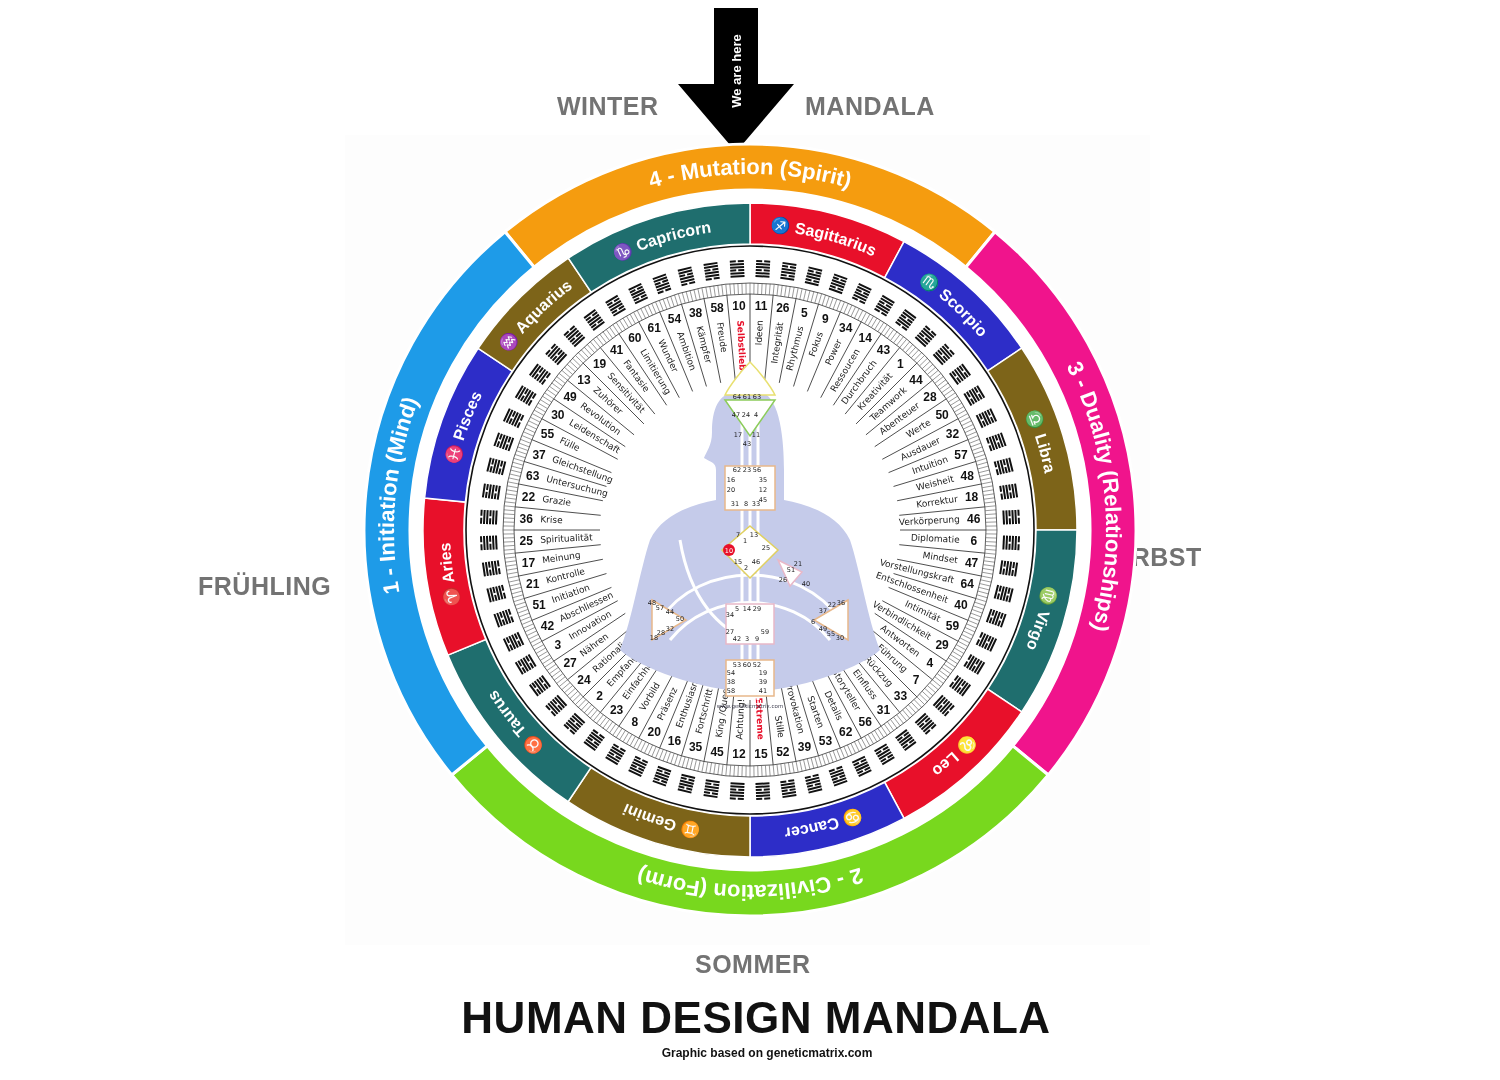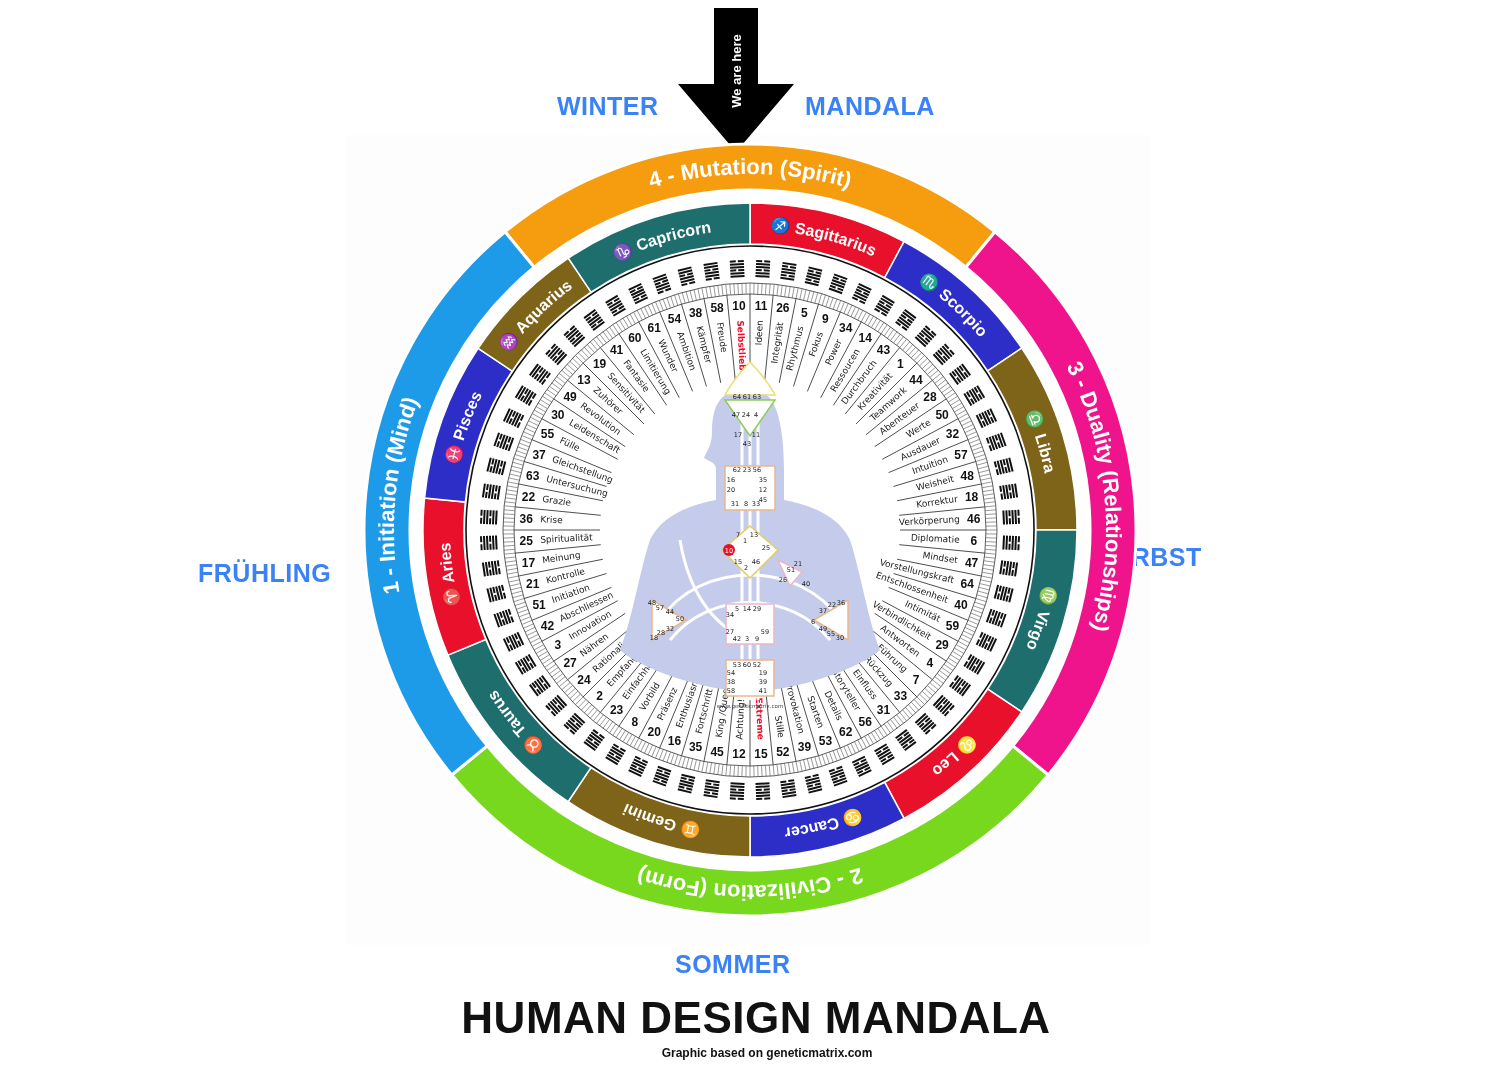--- a/index.html
+++ b/index.html
@@ -1,22 +1,22 @@
 <!DOCTYPE html>
 <html><head>
 <meta charset="utf-8">
 <style>
   html, body { margin: 0; padding: 0; background: #ffffff; }
   body { width: 1500px; height: 1080px; position: relative; overflow: hidden; font-family: "DejaVu Sans", sans-serif; }
-  .season { position: absolute; font-family: "Liberation Sans", sans-serif; font-weight: 700; font-size: 25px; color: #3b82f6; letter-spacing: 0.5px; }
+  .season { position: absolute; font-family: "Liberation Sans", sans-serif; font-weight: 700; font-size: 25px; color: #737373; letter-spacing: 0.5px; }
   #winter { left: 557px; top: 92px; }
   #solstice { left: 805px; top: 92px; }
-  #fruehling { left: 198px; top: 559px; }
+  #fruehling { left: 198px; top: 572px; }
   #herbst { left: 1096px; top: 543px; }
-  #sommer { left: 675px; top: 950px; }
+  #sommer { left: 695px; top: 950px; }
   #title { position: absolute; left: 0; width: 1512px; top: 993px; text-align: center; font-family: "Liberation Sans", sans-serif; font-weight: 700; font-size: 44px; color: #111; letter-spacing: 0.5px; }
   #credit { position: absolute; left: 0; width: 1534px; top: 1046px; text-align: center; font-family: "Liberation Sans", sans-serif; font-weight: 700; font-size: 12px; color: #111; }
   #arrow { position: absolute; left: 678px; top: 8px; width: 116px; height: 144px; }
   #arrow-label { position: absolute; left: 722px; top: 30px; width: 28px; height: 82px; }
   #arrow-label span { position: absolute; left: 50%; top: 50%; transform: translate(-50%, -50%) rotate(-90deg); color: #fff; font-family: "Liberation Sans", sans-serif; font-weight: 700; font-size: 13px; white-space: nowrap; }
   #wheel { position: absolute; left: 0; top: 0; }
   .bg-panel { position: absolute; left: 345px; top: 135px; width: 805px; height: 810px; background: #fdfdfd; }
 </style>
 </head>
 <body>

